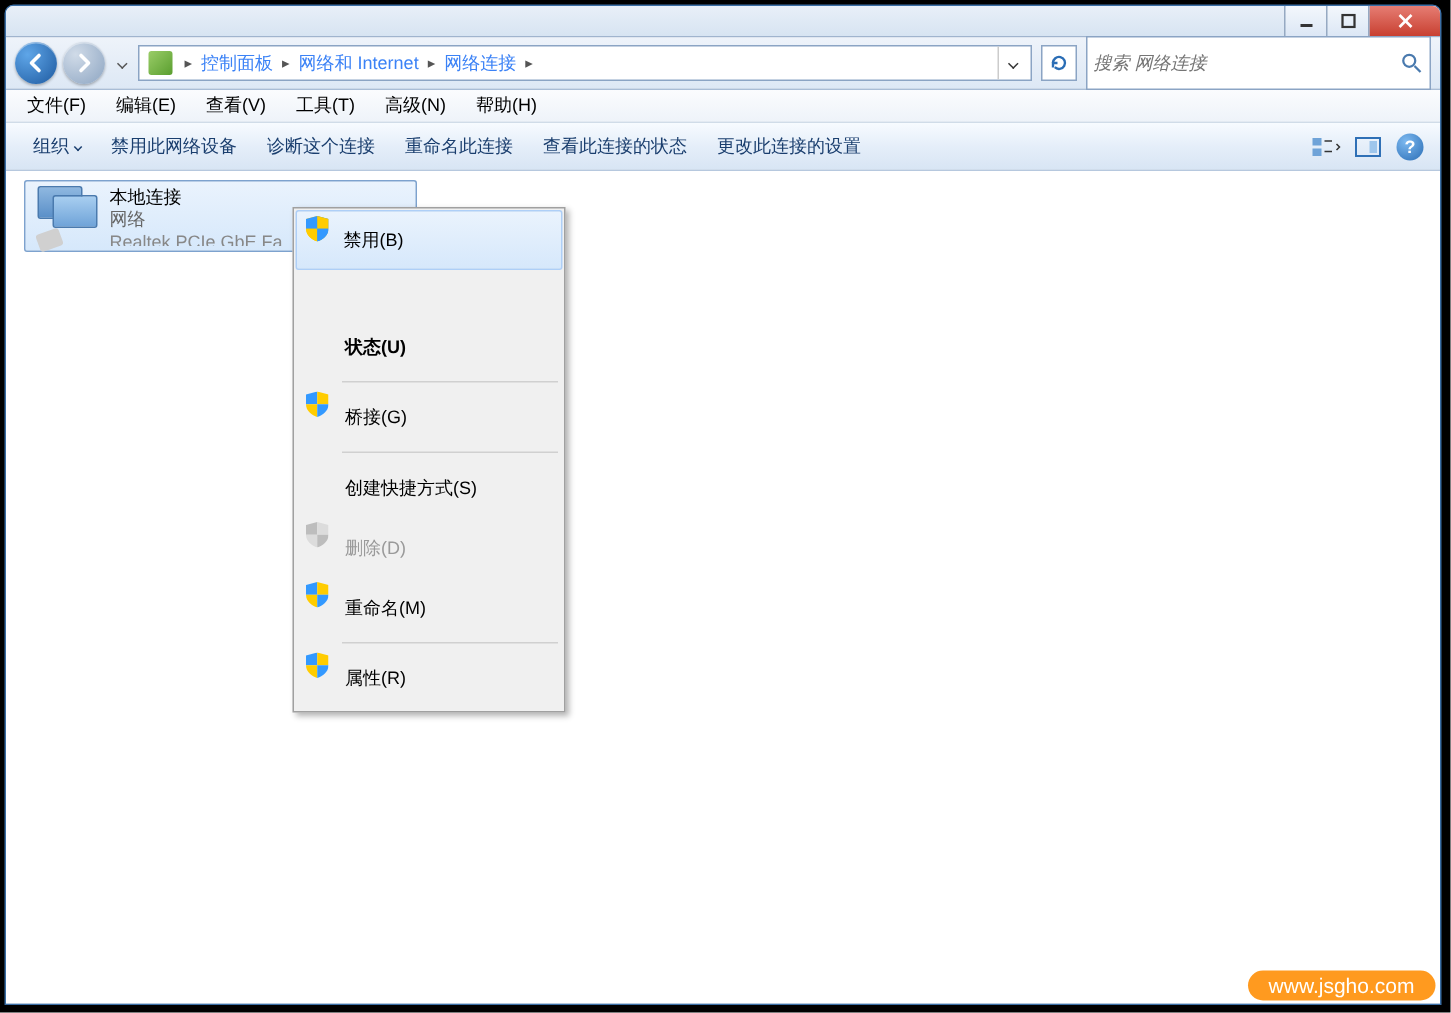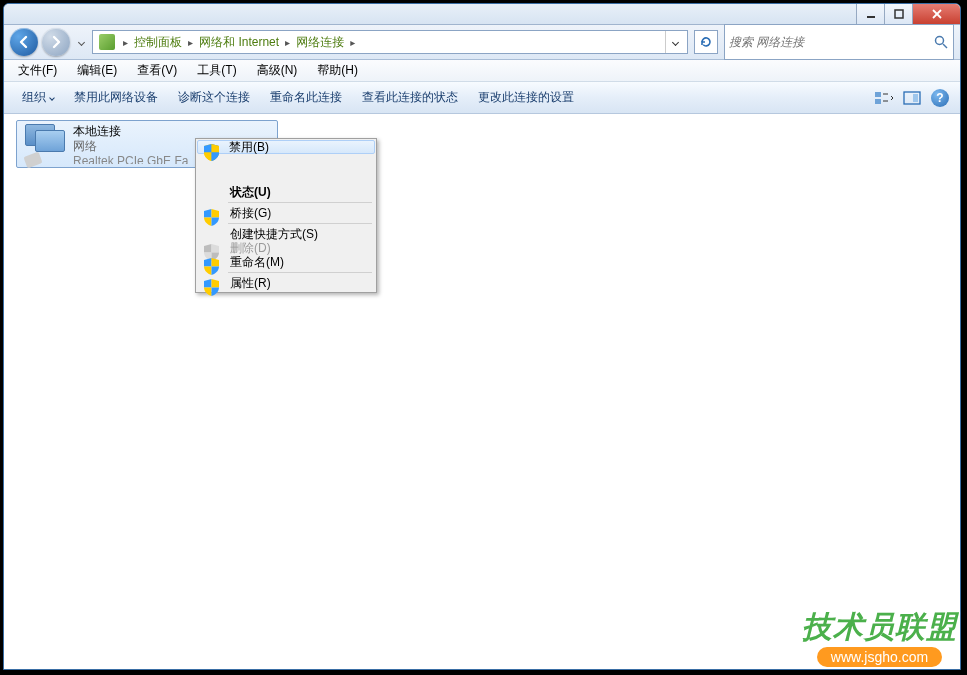--- a/index.html
+++ b/index.html
@@ -17,21 +17,21 @@
 
 
 .navrow { height: 35px; background: linear-gradient(#eef3fa,#dde8f5); display: flex; align-items: center; padding: 0 6px; border-bottom: 1px solid #a9bdd6; gap: 4px; }
 .nav-btn { width: 28px; height: 28px; border-radius: 50%; background: radial-gradient(circle at 30% 30%, #5fa6e8, #1e5aa0); display: flex; align-items: center; justify-content: center; box-shadow: inset 0 1px 0 rgba(255,255,255,.4), 0 1px 2px rgba(0,0,0,.3); }
 .nav-btn.fwd { background: radial-gradient(circle at 30% 30%, #d0dbe8, #8da5c2); }
 .nav-btn svg { width: 14px; height: 14px; }
 .nav-dd { width: 14px; height: 20px; display:flex; align-items:center; justify-content:center; }
 .addr { flex: 1; height: 24px; background: #fff; border: 1px solid #8ba4c4; display: flex; align-items: center; padding: 0 2px; font-size: 12px; }
 .addr .picon { width: 16px; height: 16px; margin: 0 4px; background: linear-gradient(135deg,#9acd68,#5a9e2f); border-radius: 2px; }
 .addr .sep { color: #555; padding: 0 4px; font-size: 10px; }
-.addr .crumb { padding: 0 2px; color: #4d7c0f; }
+.addr .crumb { padding: 0 2px; color: #3b82f6; }
 .addr .end { margin-left: auto; width: 20px; display:flex; align-items:center; justify-content:center; border-left:1px solid #ccc; height:100%; }
 .refresh { width: 24px; height: 24px; border: 1px solid #8ba4c4; background: #fff; display:flex; align-items:center; justify-content:center; margin-left: 2px; }
 .search { width: 230px; height: 36px; border: 1px solid #8ba4c4; background: #fff; display: flex; align-items: center; padding: 0 4px; margin-left: 2px; }
 .search input { flex:1; border:none; outline:none; font-size: 12px; font-style: italic; color: #888; background: transparent; }
 .search .sicon { width: 16px; height:16px; }
 
 
 .menubar { height: 22px; background: linear-gradient(#fbfcfe,#eef3f9); border-bottom: 1px solid #d0dce8; display: flex; align-items: center; padding: 0 4px; font-size: 12px; }
 .menubar span { padding: 2px 10px; cursor: default; }
 
@@ -49,21 +49,21 @@
 .item .iicon .monitor { position:absolute; left:2px; top:0; width:30px; height:22px; background:linear-gradient(#8fb8e0,#5a8fc8); border:1px solid #4a7aae; border-radius:2px; }
 .item .iicon .monitor2 { position:absolute; left:12px; top:6px; width:30px; height:22px; background:linear-gradient(#a8cef0,#6fa3d8); border:1px solid #4a7aae; border-radius:2px; }
 .item .iicon .plug { position:absolute; left:2px; bottom:0; width:16px; height:12px; background:#d0d0d0; border-radius:2px; transform:rotate(-20deg); }
 .item .itext { font-size: 12px; line-height: 15px; overflow:hidden; }
 .item .itext .l1 { color:#000; }
 .item .itext .l2 { color:#666; }
 .item .itext .l3 { color:#888; white-space:nowrap; }
 
 
 .ctxmenu { position: absolute; left: 195px; top: 138px; width: 182px; background: #f0f0f0; border: 1px solid #a0a0a0; box-shadow: 2px 2px 4px rgba(0,0,0,.3); font-size: 12px; padding: 2px; }
-.ctxmenu .mitem { position:relative; height: 14px; display:flex; align-items:center; padding-left: 32px; cursor:default; }
+.ctxmenu .mitem { position:relative; height: 40px; display:flex; align-items:center; padding-left: 32px; cursor:default; }
 .ctxmenu .mitem.hover { background: linear-gradient(#eaf3fd,#d6e8fb); border:1px solid #aecff7; border-radius:2px; margin:-1px; padding-left:31px; }
 .ctxmenu .mitem.bold { font-weight: bold; margin-top: 32px; }
 .ctxmenu .mitem.disabled { color: #9a9a9a; }
 .ctxmenu .msep { height: 1px; background: #d0d0d0; margin: 3px 2px 3px 30px; }
 .ctxmenu .shield { position:absolute; left:6px; top:3px; width:15px; height:17px; }
 .ctxmenu .shield.disabled { filter: grayscale(1) opacity(.5); }
 
 
 .watermark { position:absolute; right:10px; bottom:8px; text-align:center; }
 .watermark .wm1 { font-size: 30px; font-weight: 900; color:#4bb04b; font-style: italic; letter-spacing:1px; text-shadow: 0 0 2px #fff; }
@@ -251,15 +251,14 @@
         <path d="M7.5 0 L0 2 V8.5 H7.5 Z" fill="#39f"></path>
         <path d="M7.5 0 L15 2 V8.5 H7.5 Z" fill="#fc0"></path>
         <path d="M7.5 17 C4 16 0 13 0 8.5 H7.5 Z" fill="#fc0"></path>
         <path d="M7.5 17 C11 16 15 13 15 8.5 H7.5 Z" fill="#39f"></path>
       </svg>
     <span>属性(R)</span>
   </div>
 </div>
 
 <div class="watermark">
-  <div class="wm1">技术员联盟</div>
   <div class="wm2">www.jsgho.com</div>
 </div>
 
 </body></html>

